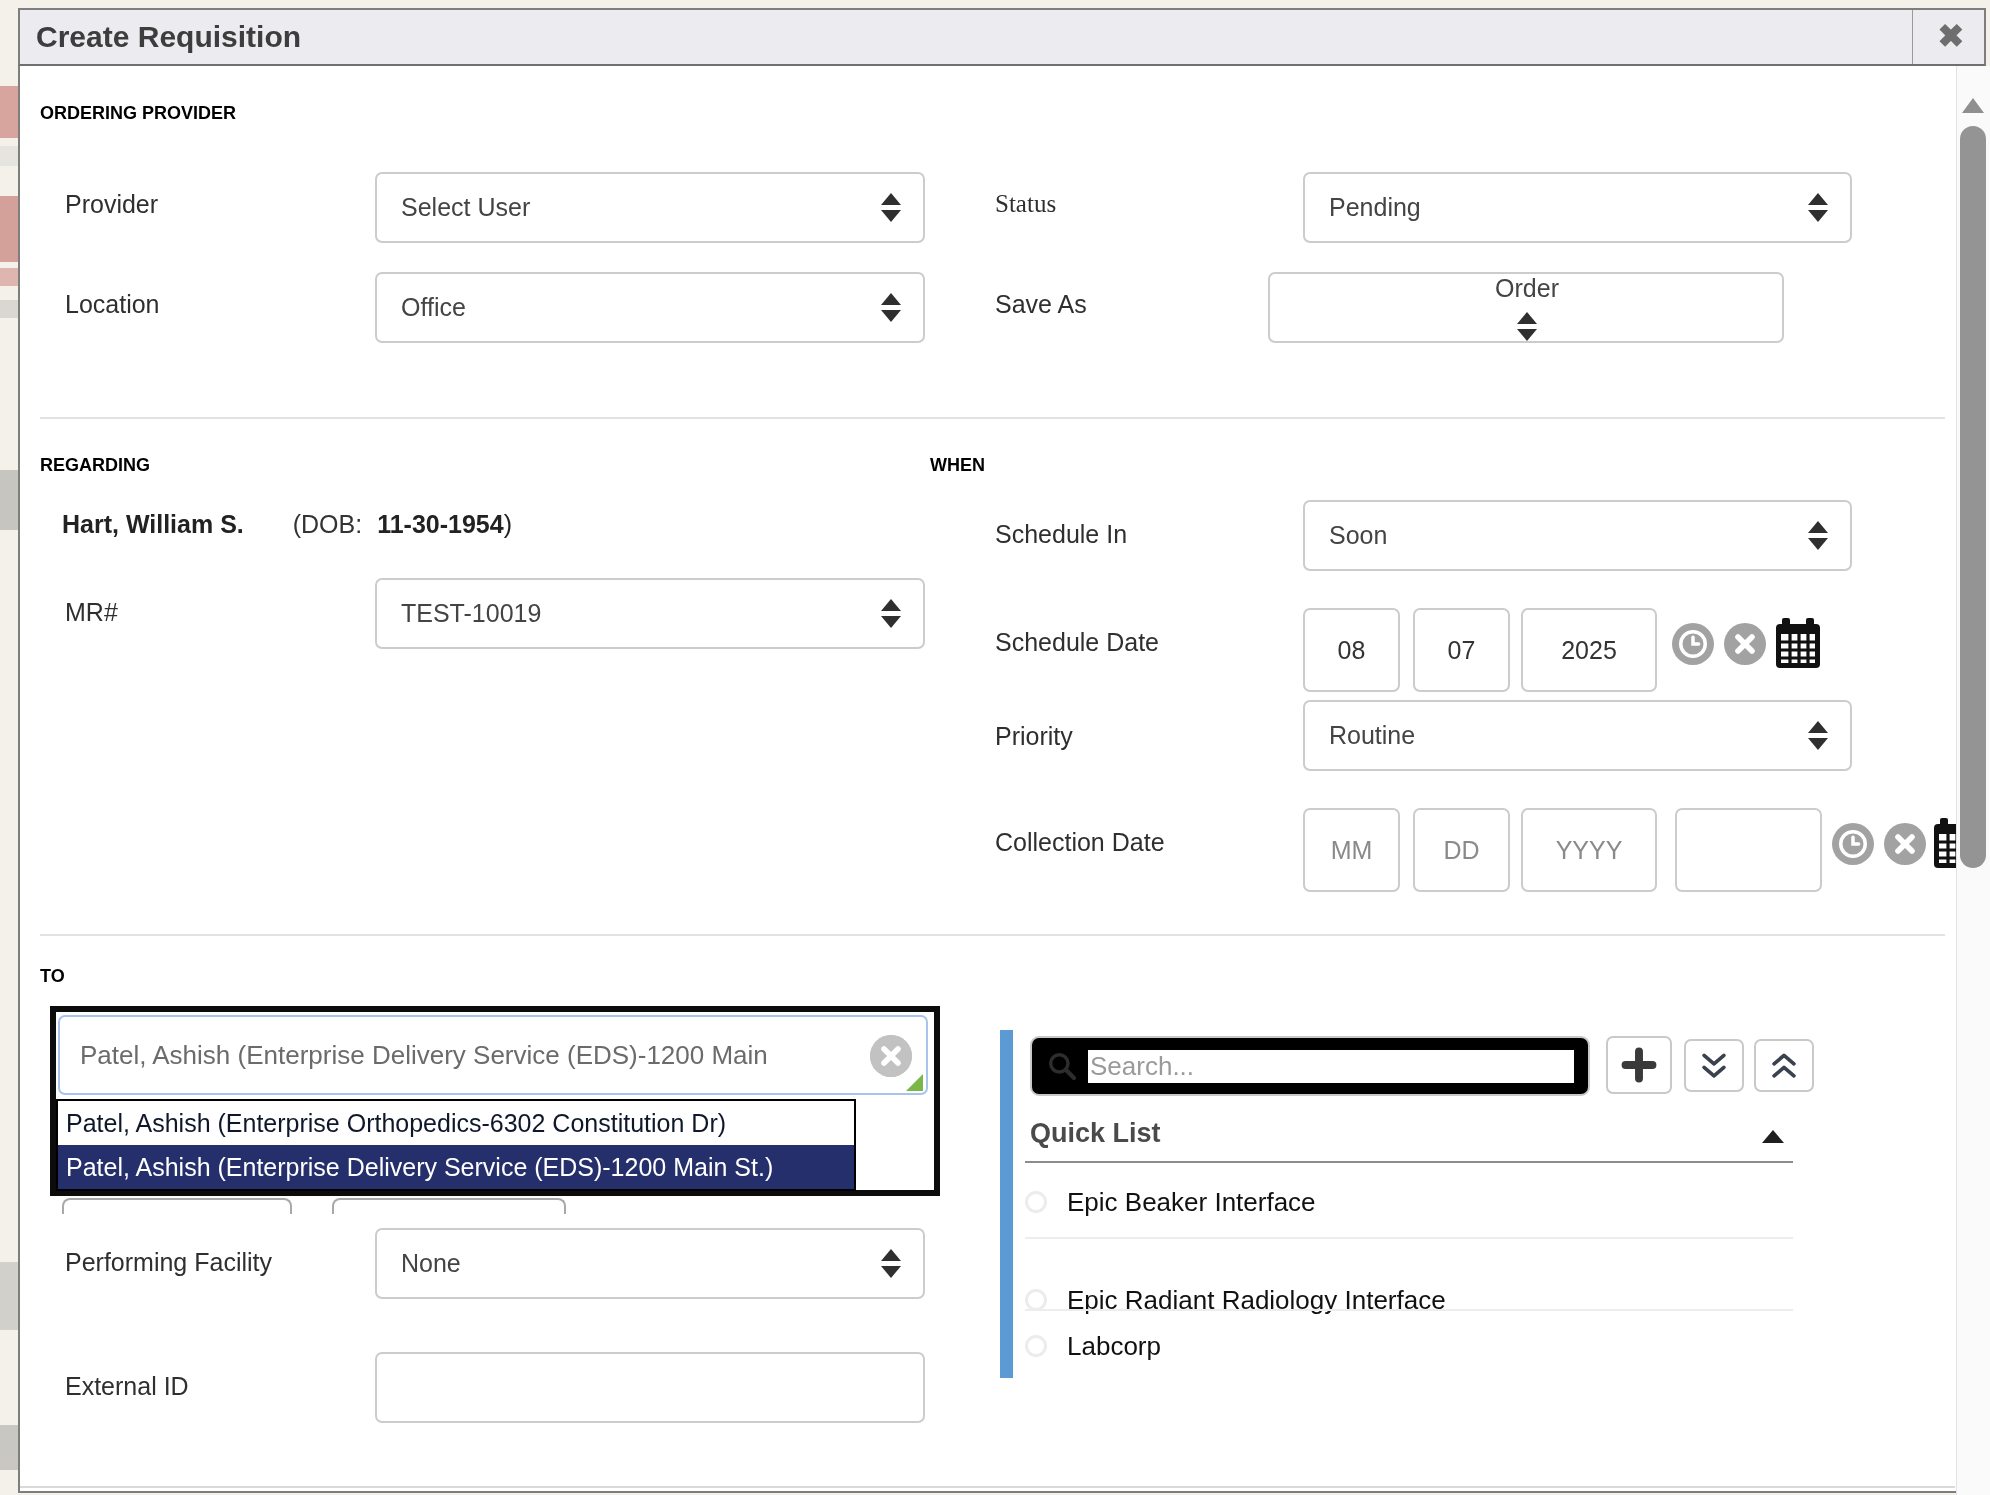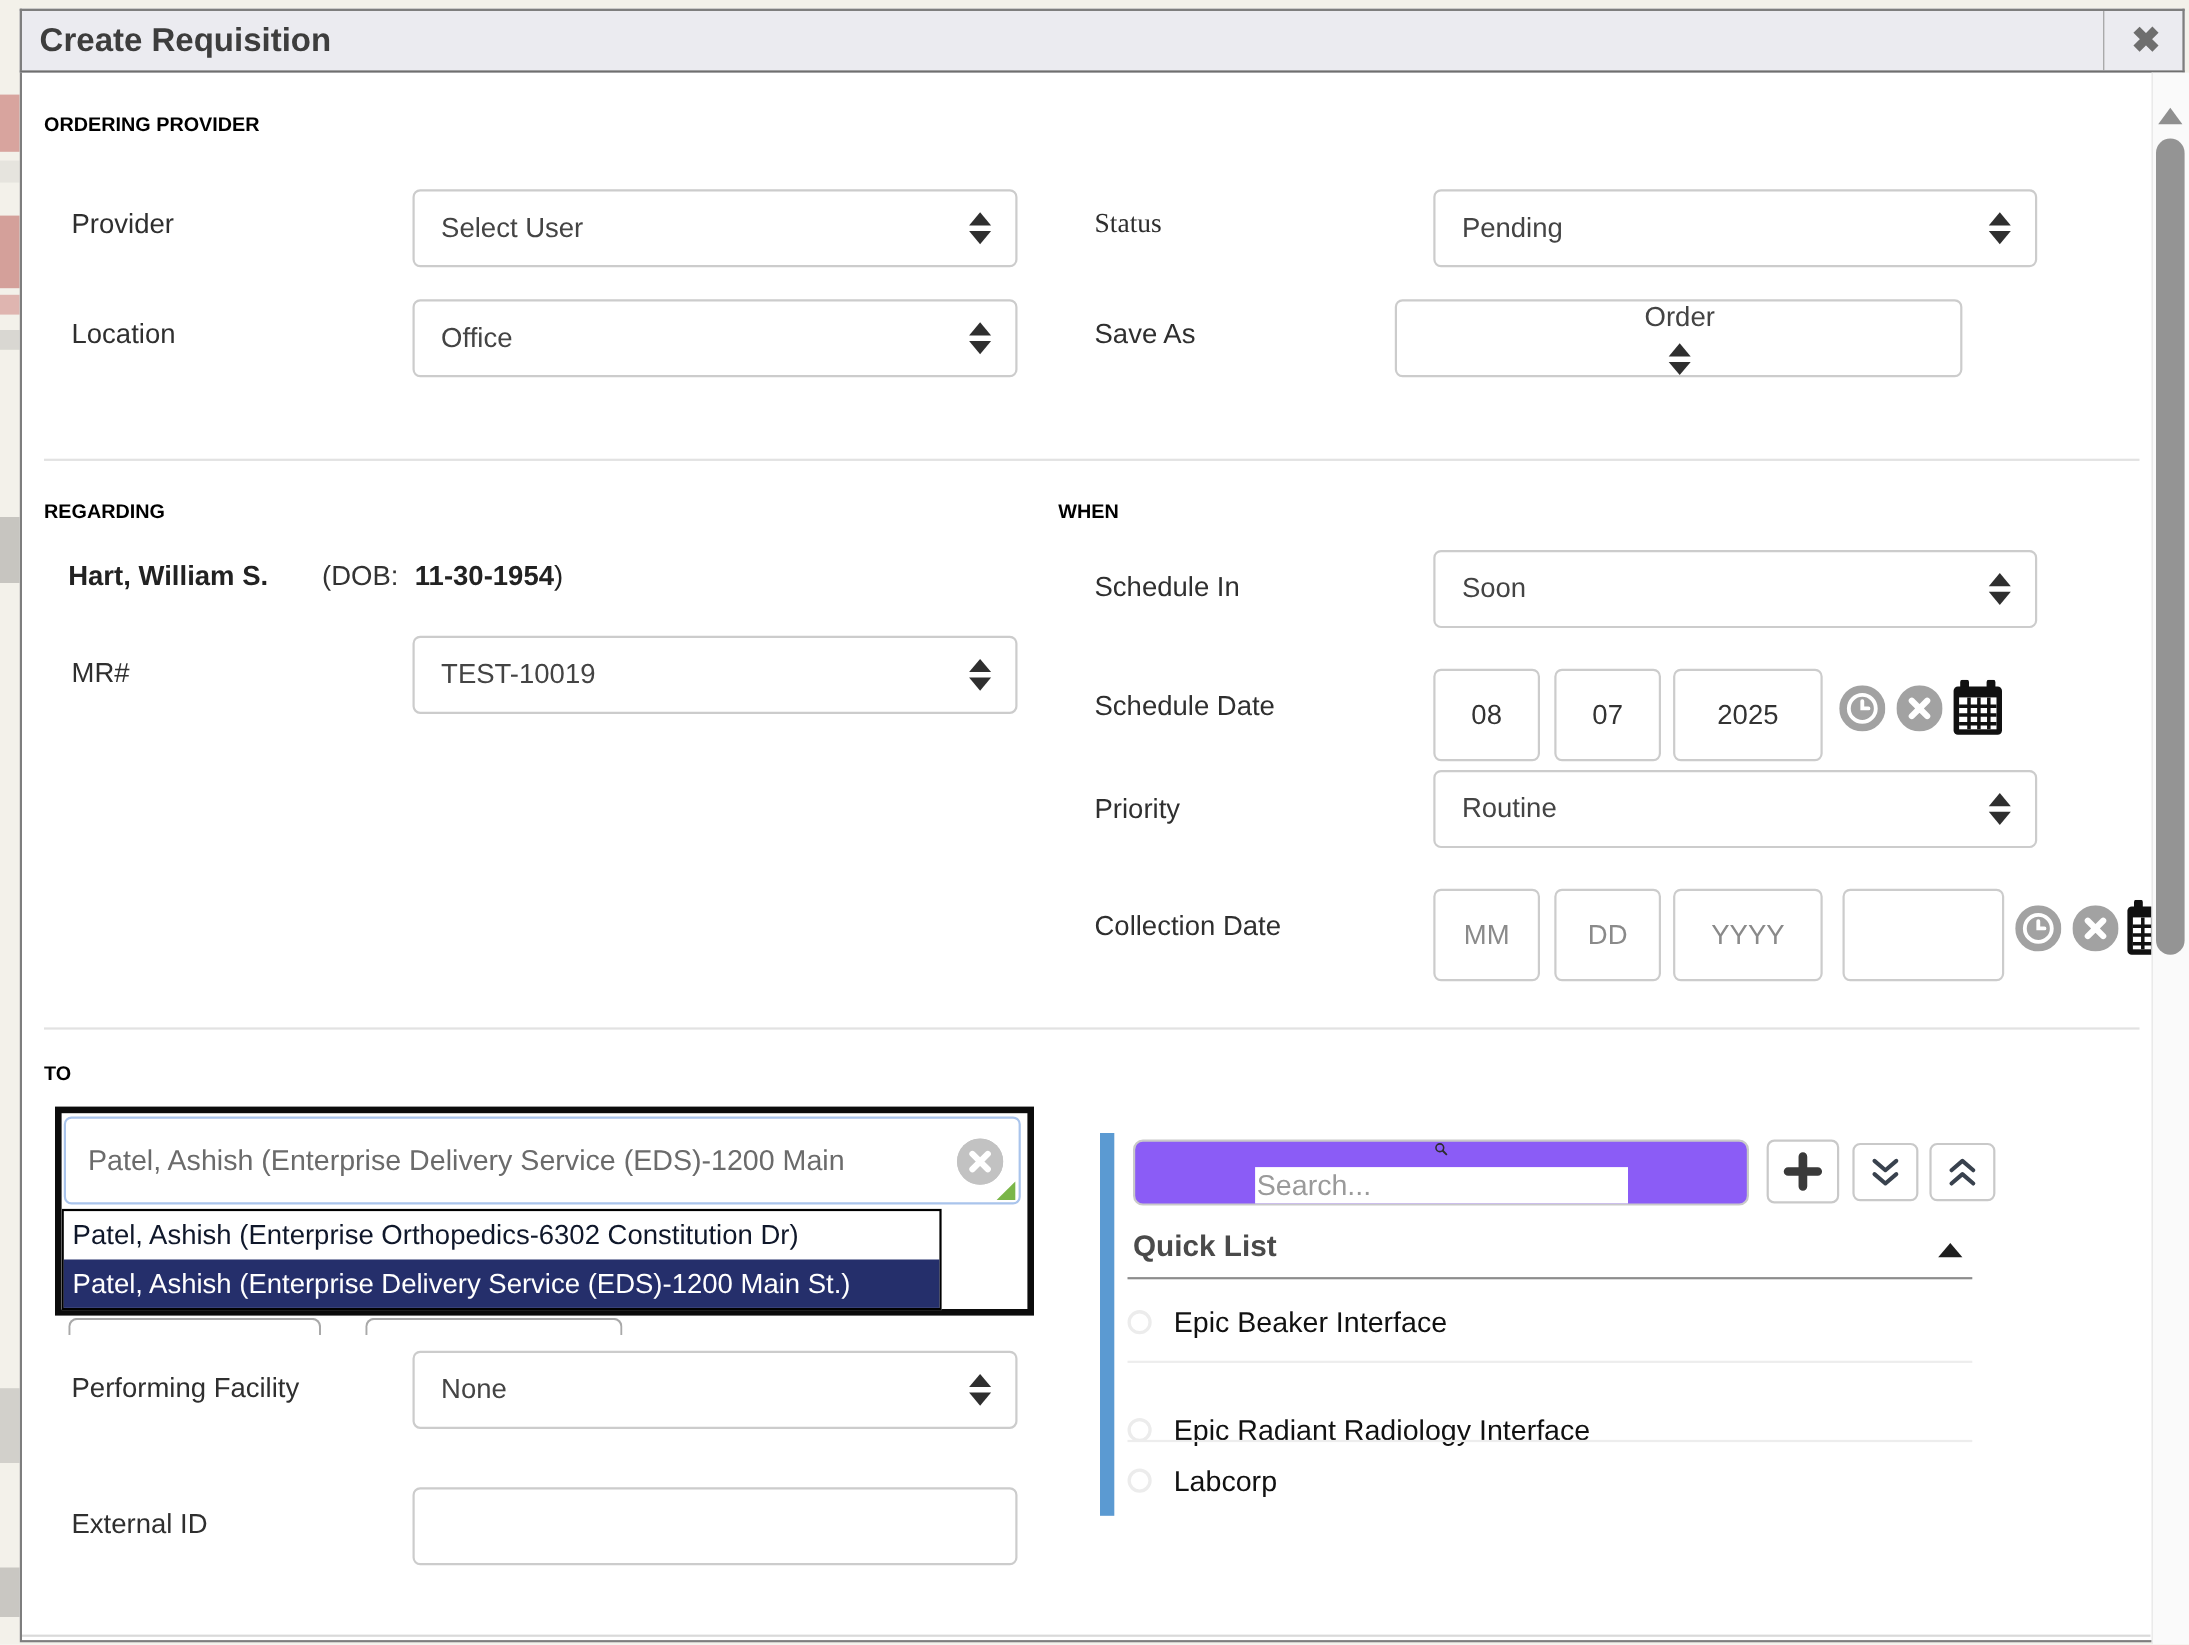--- a/index.html
+++ b/index.html
@@ -46,21 +46,21 @@
   #to-resize{left:906px;top:1074px;width:0;height:0;border-left:17px solid transparent;
              border-bottom:17px solid #7ab648;}
   #to-dd{left:56px;top:1099px;width:800px;border:2px solid #000;background:#fff;box-sizing:border-box;}
   .dd-item{font-size:25px;color:#0f172a;padding:0 8px;height:44px;display:flex;align-items:center;white-space:nowrap;cursor:pointer;}
   .dd-item.hl{background:#252f6b;color:#fff;height:44px;}
   .ghost-btn{position:absolute;height:16px;background:#fff;border:2px solid #a9a9a9;border-bottom:none;
              border-radius:8px 8px 0 0;box-sizing:border-box;}
   
   #accent-bar{left:1000px;top:1030px;width:13px;height:348px;background:#5b9ad2;}
   #search-box{left:1030px;top:1036px;width:560px;height:60px;border:2px solid #c9c9c9;border-radius:9px;
-              box-sizing:border-box;display:flex;align-items:center;padding:0 14px;gap:10px;background:#8b5cf6;flex-direction:column;}
+              box-sizing:border-box;display:flex;align-items:center;padding:0 14px;gap:10px;background:#000000;}
   #search-input{border:none;outline:none;flex:1;font-size:26px;color:#444;font-family:"Liberation Sans",sans-serif;}
   #search-input::placeholder{color:#9a9a9a;}
   .sq-btn{border:2px solid #c9c9c9;border-radius:7px;background:#fff;box-sizing:border-box;
           display:flex;align-items:center;justify-content:center;cursor:pointer;}
   #ql-underline{left:1025px;top:1161px;width:768px;height:2px;background:#8c8c8c;}
   .ql-row{left:1025px;width:768px;height:70px;display:flex;align-items:center;gap:20px;cursor:pointer;}
   .ql-circle{width:22px;height:22px;border-radius:50%;border:3px solid #ececec;box-sizing:border-box;}
   .ql-text{font-size:26px;color:#111;}
   .ql-div{left:1025px;width:768px;height:2px;background:#ededed;}
   #ql-caret{left:1762px;top:1130px;width:0;height:0;border-left:11px solid transparent;
@@ -147,21 +147,21 @@
 
   <div class="abs lbl" style="left:65px;top:598px;">MR#</div>
   <div class="abs sel" style="left:375px;top:578px;width:550px;">
     <span class="sel-text">TEST-10019</span>
     <span class="arrows">
         <i class="up"></i>
         <i class="dn"></i>
       </span>
   </div>
 
-  <div class="abs h1" style="left:962px;top:455px;">WHEN</div>
+  <div class="abs h1" style="left:930px;top:455px;">WHEN</div>
 
   <div class="abs lbl" style="left:995px;top:520px;">Schedule In</div>
   <div class="abs sel" style="left:1303px;top:500px;width:549px;">
     <span class="sel-text">Soon</span>
     <span class="arrows">
         <i class="up"></i>
         <i class="dn"></i>
       </span>
   </div>
 

